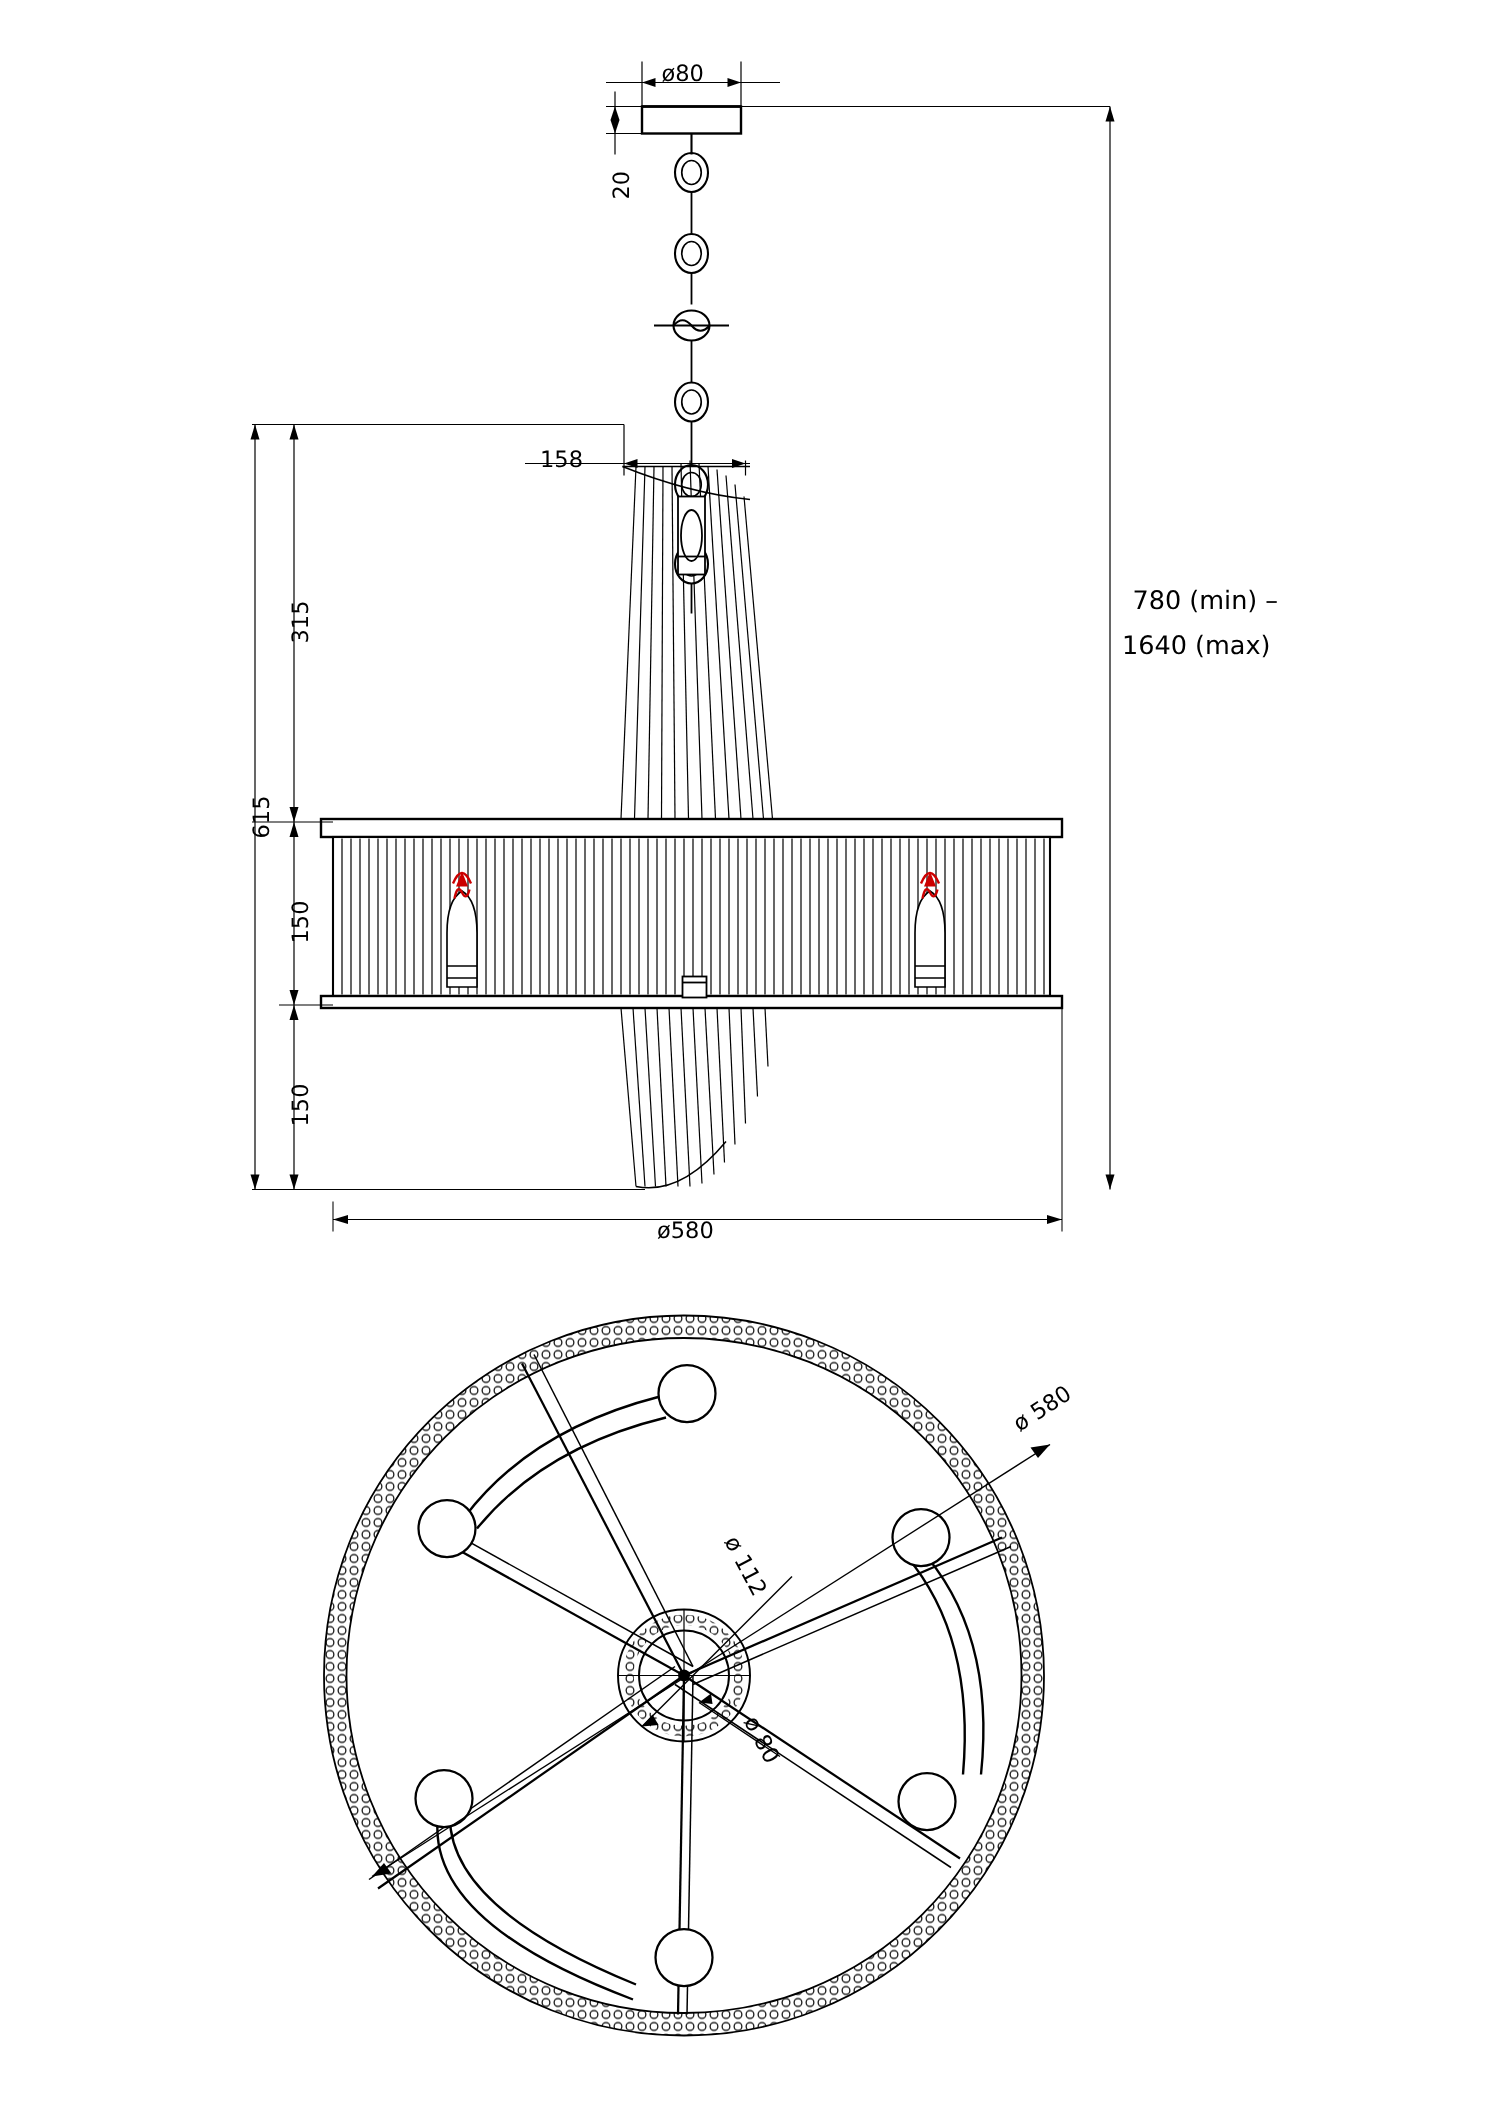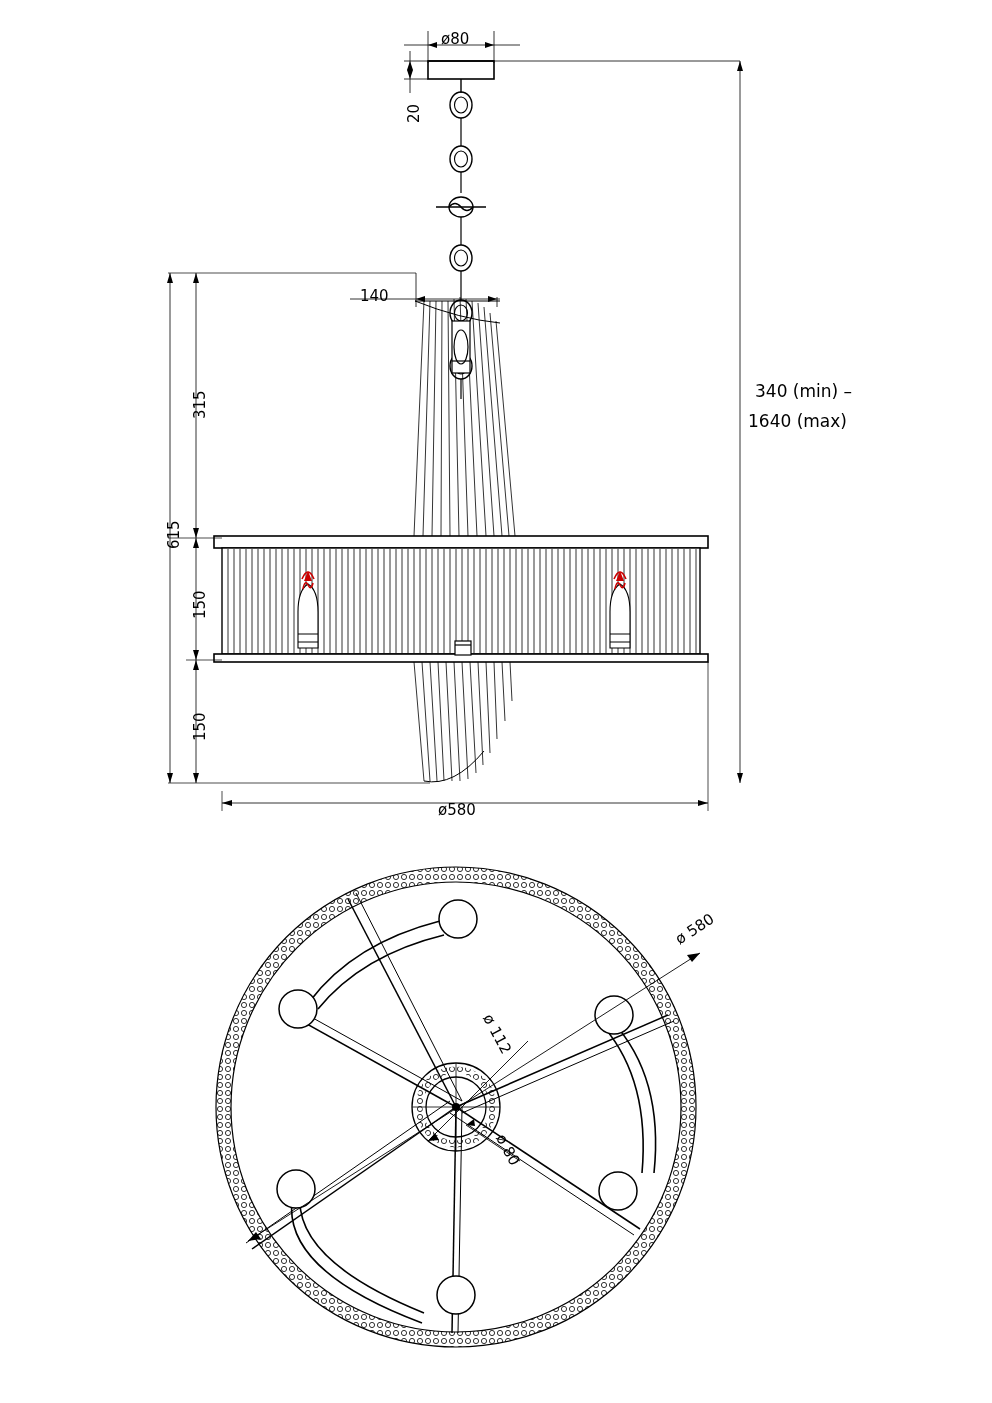--- a/index.html
+++ b/index.html
@@ -10,21 +10,21 @@
   body {
     width: 992px;
     height: 1403px;
     position: relative;
     font-family: "DejaVu Sans", sans-serif;
     color: #000000;
     overflow: hidden;
   }
   #sheet {
     position: absolute;
-    left: 0; top: 1px;
+    left: 0; top: 11px;
     width: 992px;
     height: 1093px;
   }
   svg.drawing {
     position: absolute;
     left: 0; top: 0;
     width: 992px;
     height: 1403px;
   }
   .dimtext {
@@ -374,24 +374,24 @@
         <line x1="466" y1="1124" x2="520" y2="1160"></line>
         <path d="M466,1124 l9,1 l-1,-7 z" fill="#000" stroke="none"></path>
       </g>
     </g>
   </svg>
 
   <div class="dimtext" style="left:441px; top:29px;">ø80</div>
 
   <div class="dimtext rot90" style="left:405px; top:122px;">20</div>
 
-  <div class="dimtext big" style="left:755px; top:380px;">340 (min) –</div>
+  <div class="dimtext big" style="left:755px; top:380px;">780 (min) –</div>
   <div class="dimtext big" style="left:748px; top:410px;">1640 (max)</div>
 
-  <div class="dimtext" style="left:360px; top:286px;">140</div>
+  <div class="dimtext" style="left:360px; top:286px;">158</div>
 
   <div class="dimtext rot90" style="left:191px; top:418px;">315</div>
 
   <div class="dimtext rot90" style="left:165px; top:548px;">615</div>
 
   <div class="dimtext rot90" style="left:191px; top:618px;">150</div>
 
   <div class="dimtext rot90" style="left:191px; top:740px;">150</div>
 
   <div class="dimtext" style="left:438px; top:800px;">ø580</div>

